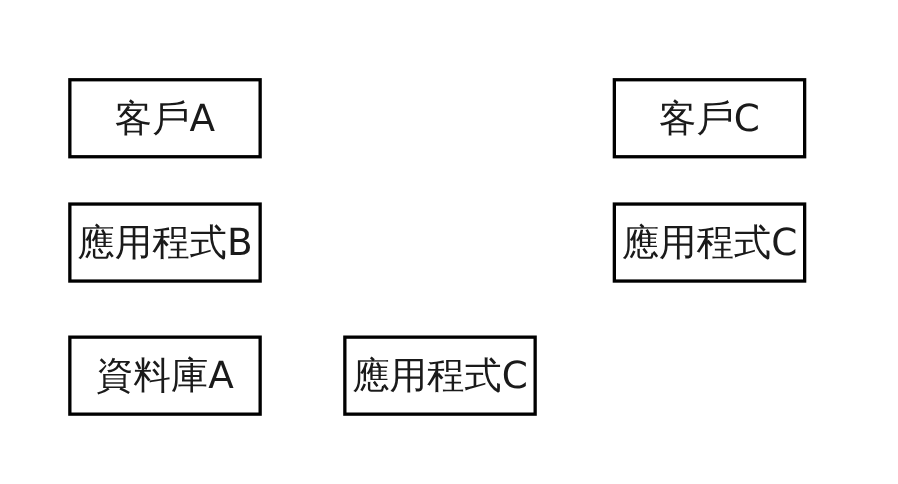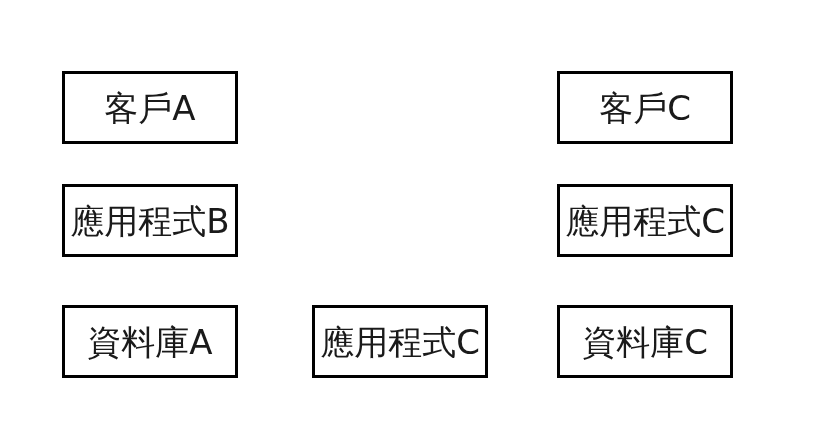--- a/index.html
+++ b/index.html
@@ -57,17 +57,14 @@
   <div class="box r3 c1">
     <span>資料庫A</span>
   </div>
 
   <div class="box r2 c3">
     <span>應用程式C</span>
   </div>
   <div class="box r3 c2">
     <span>應用程式C</span>
   </div>
-  <div class="box r3 c3">
-    <span>資料庫C</span>
-  </div>
 
 </div>
 
 </body></html>

